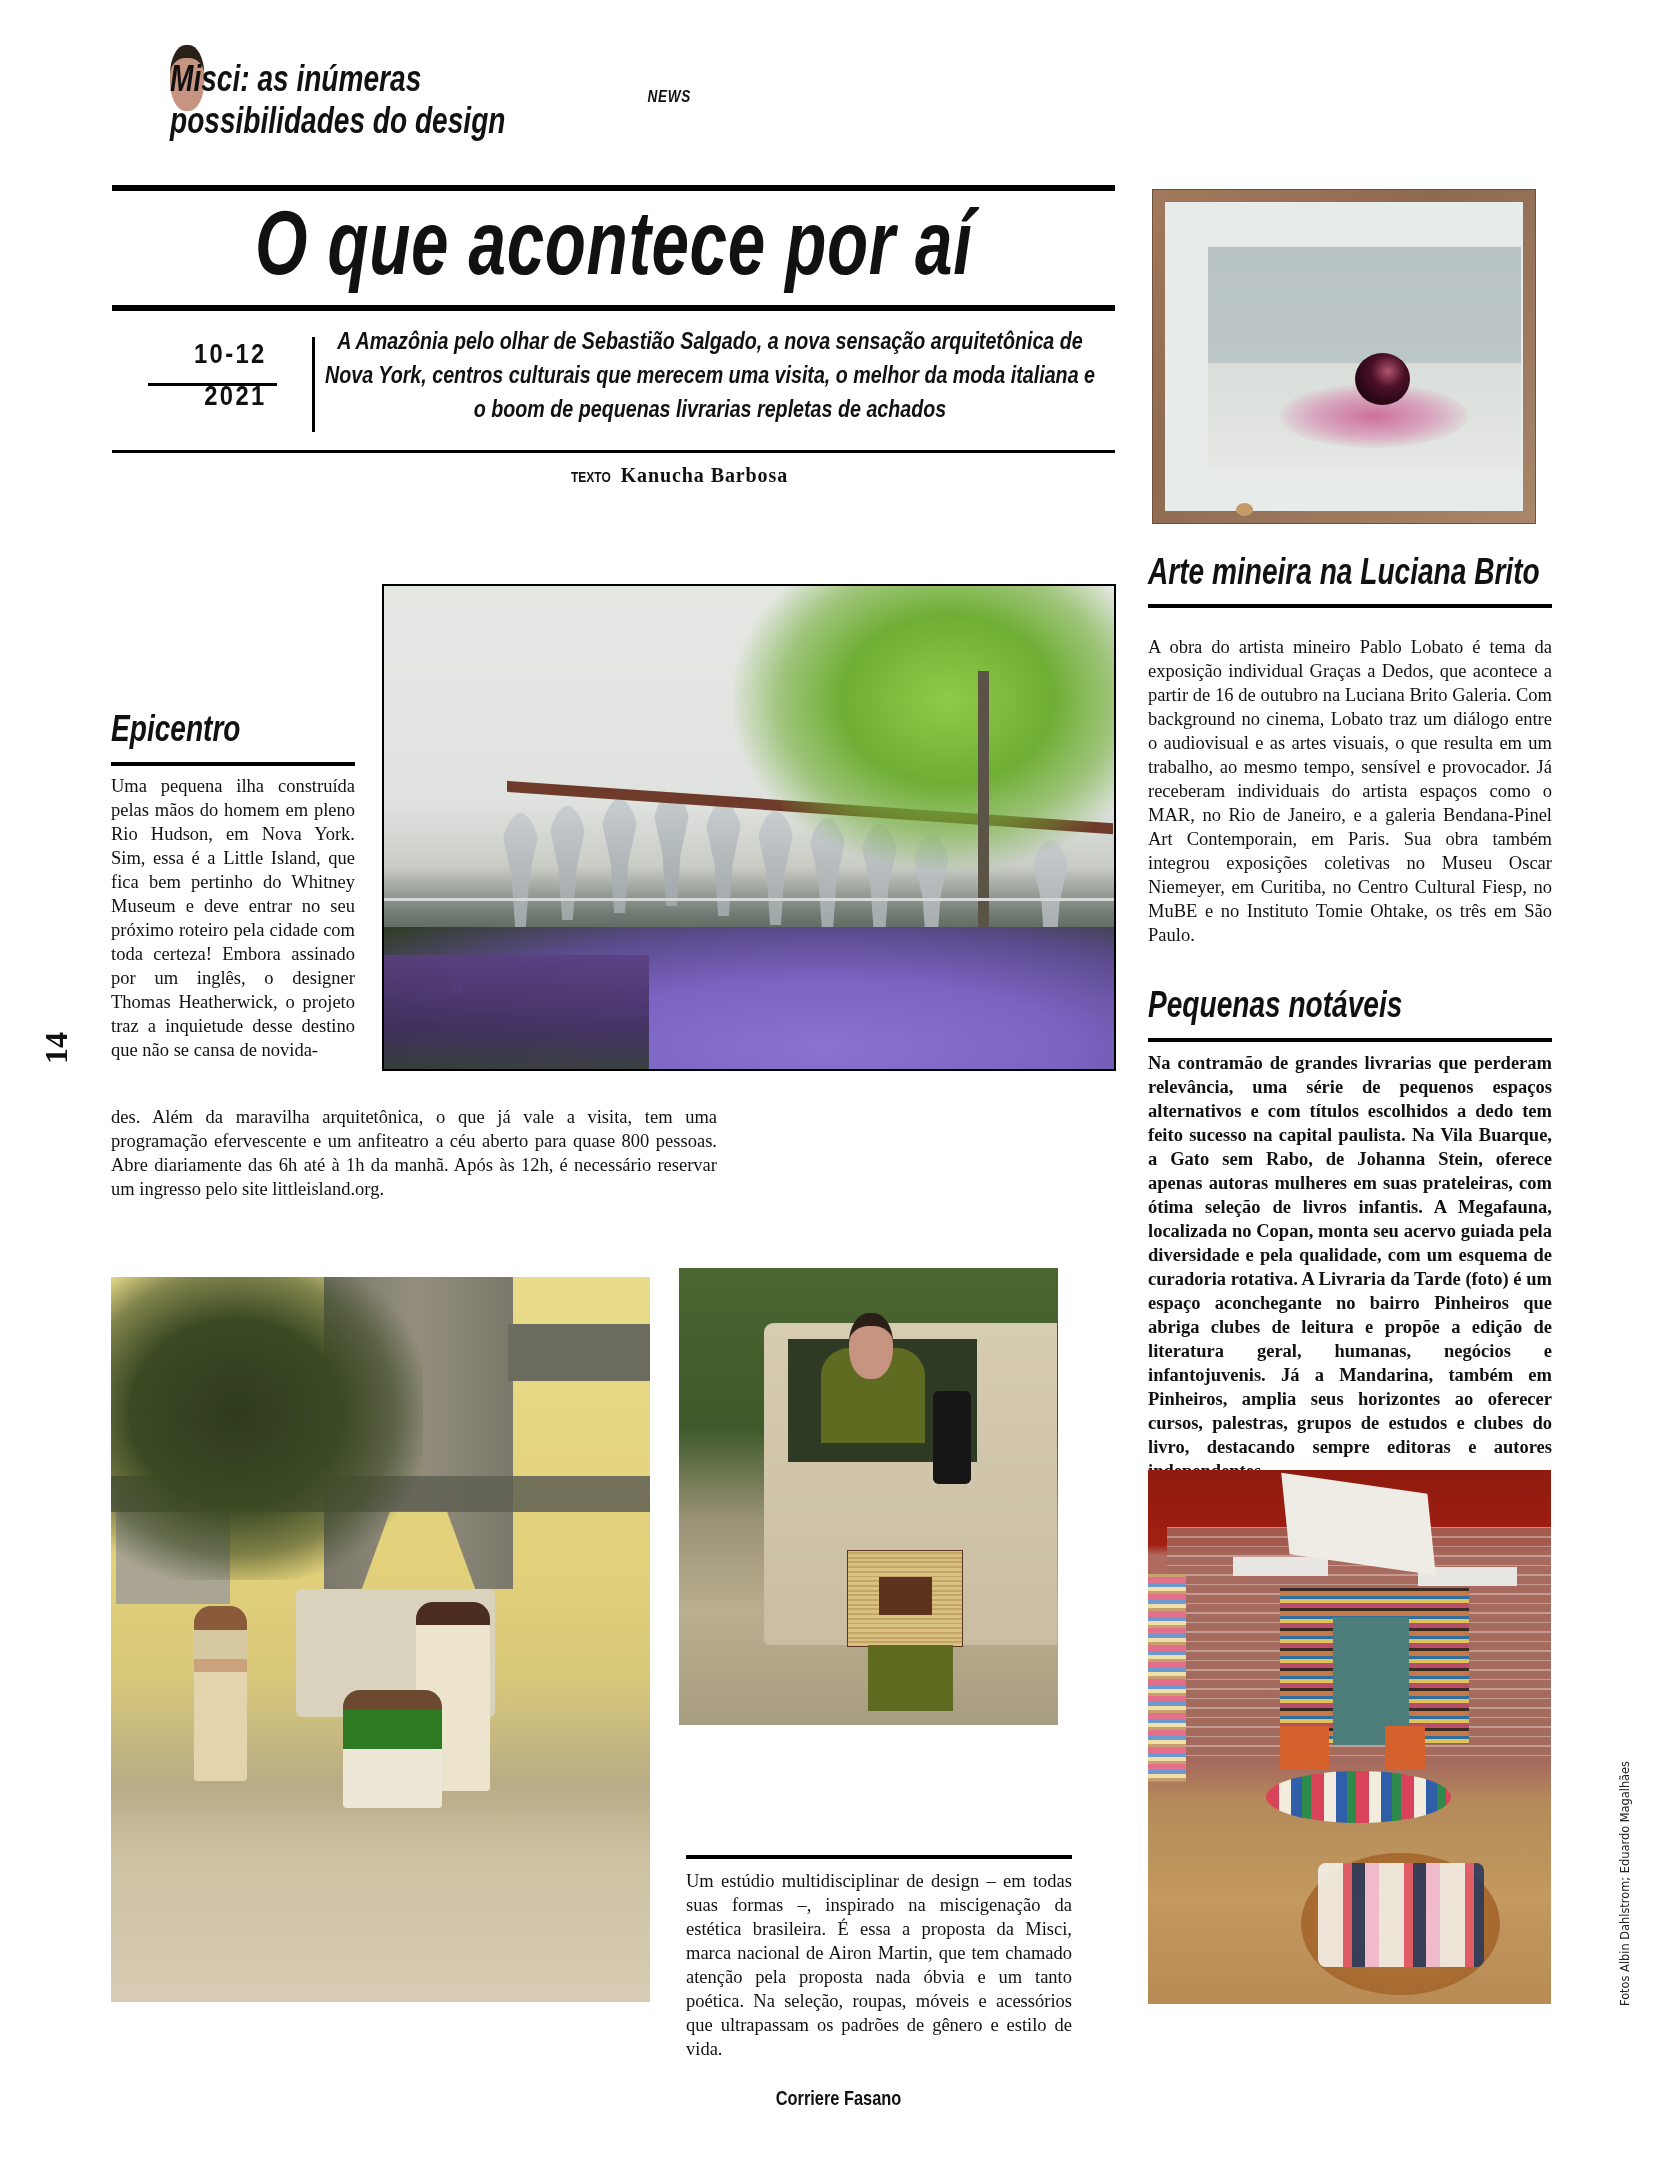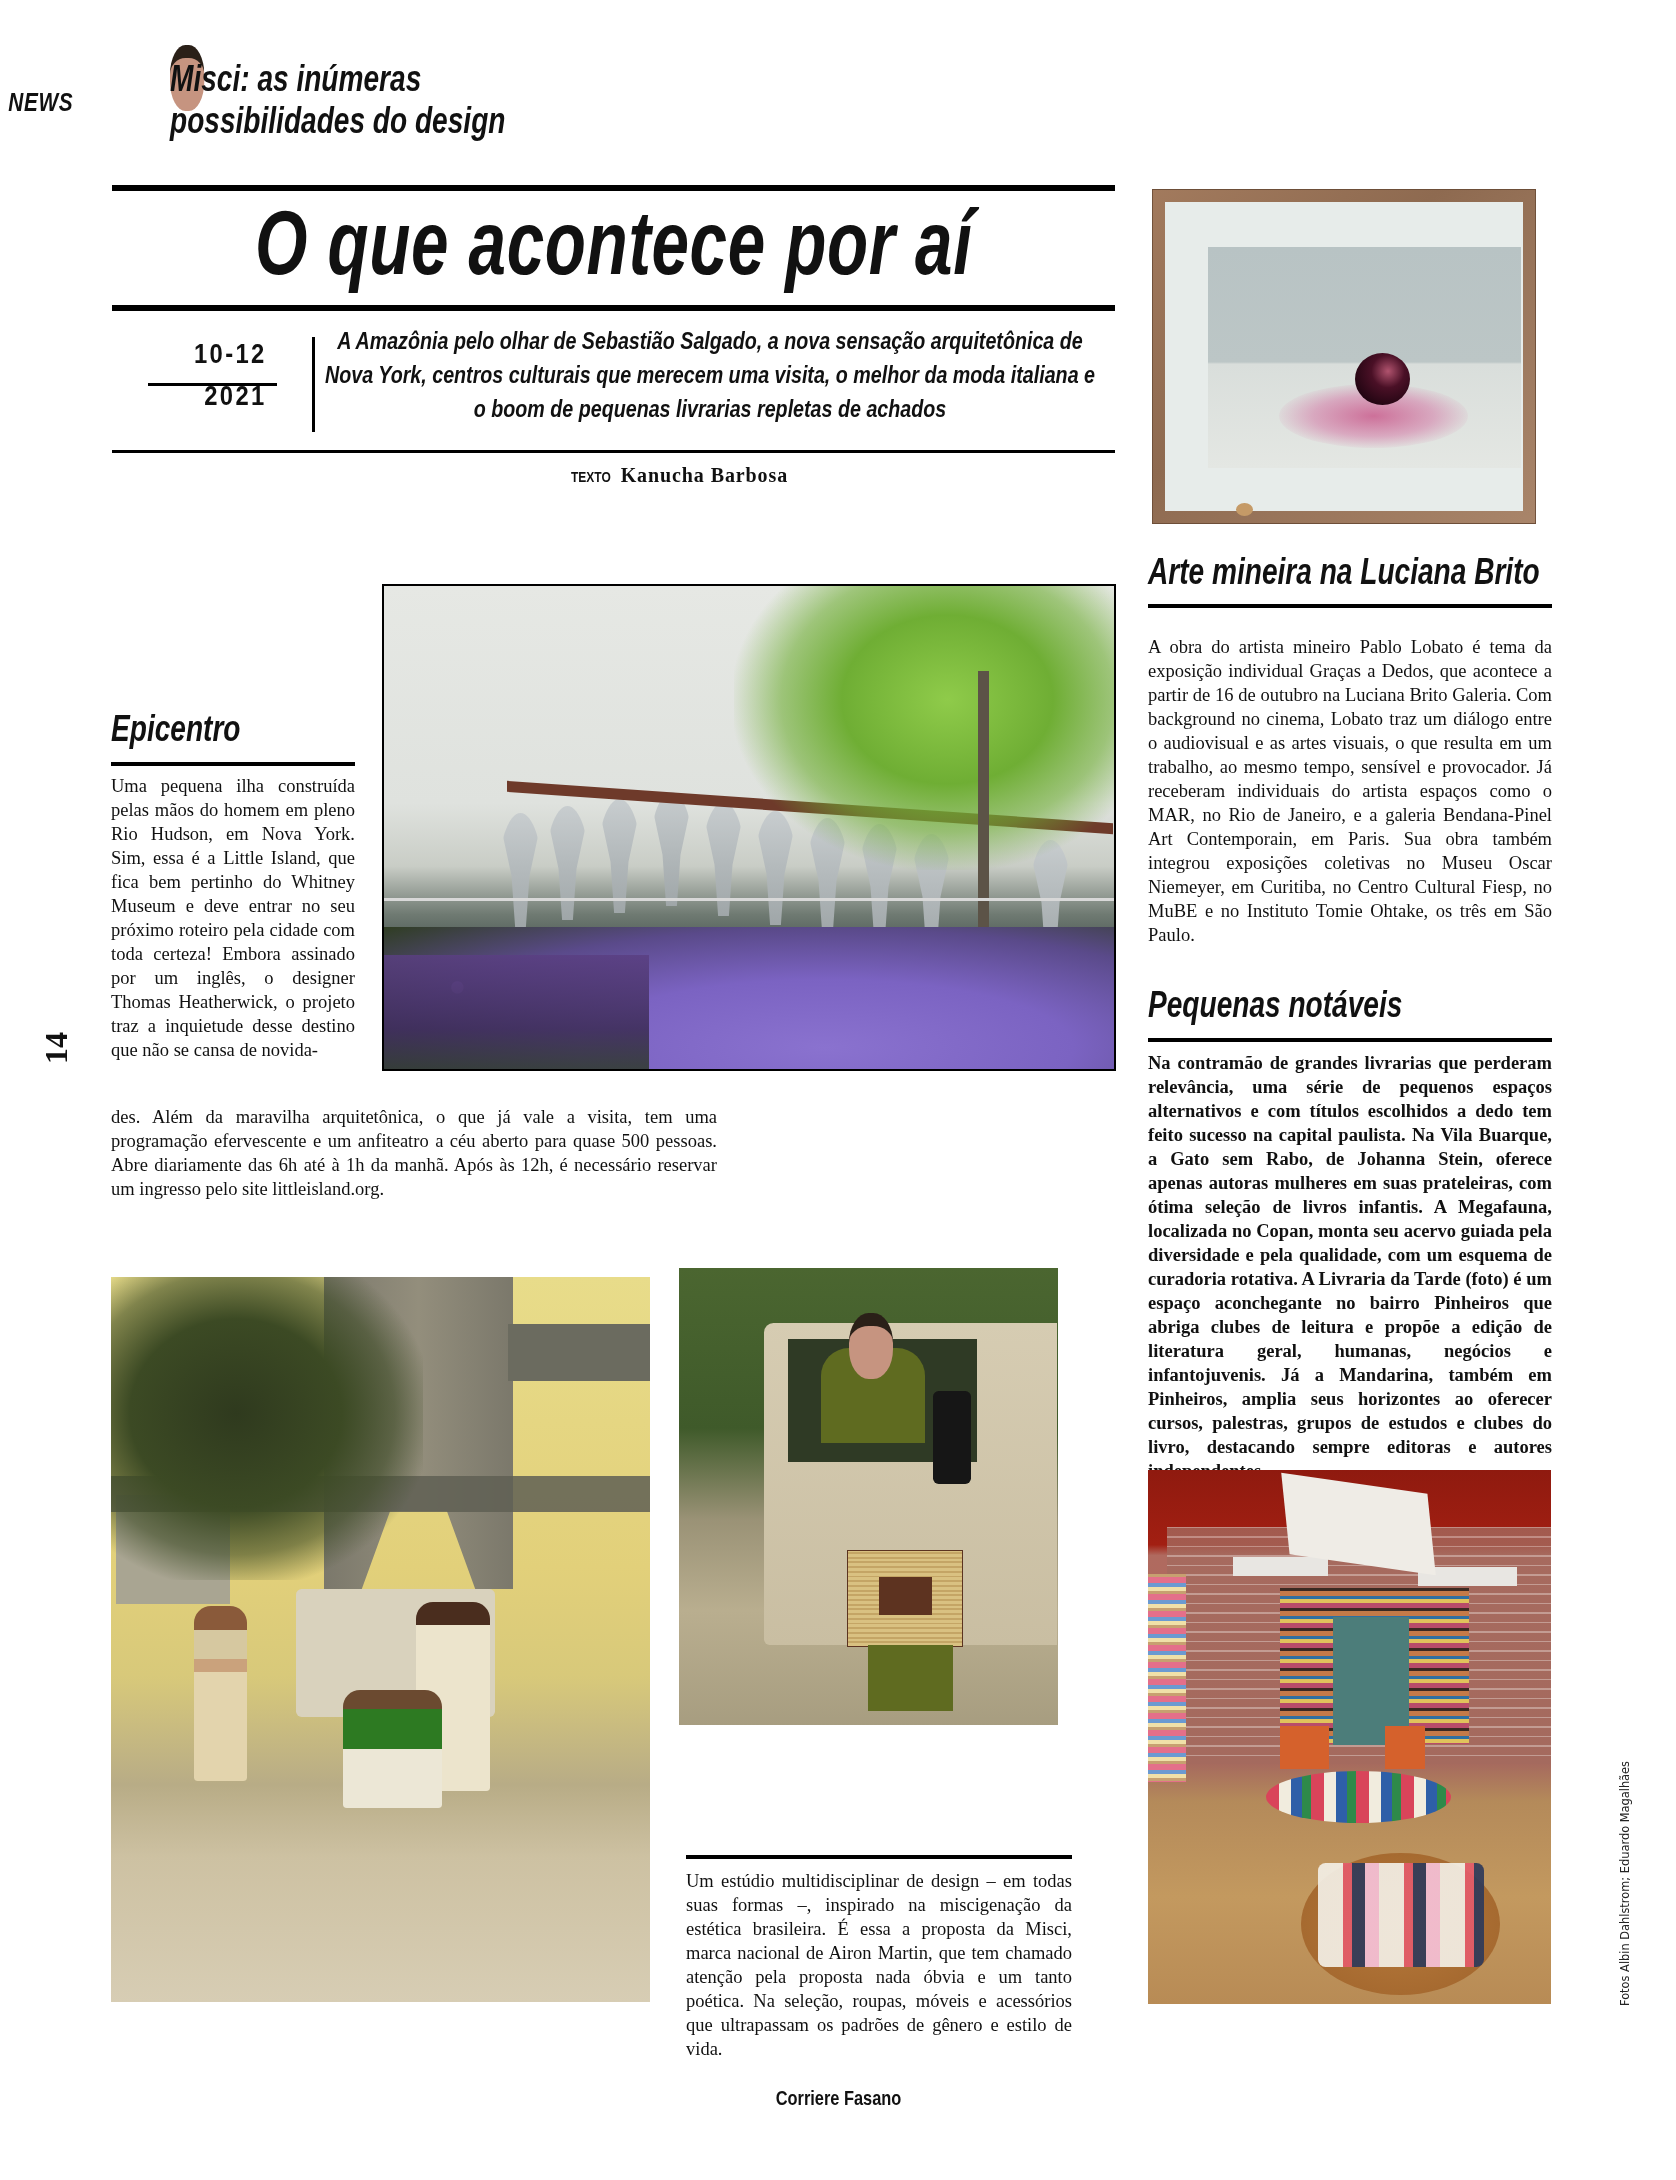--- a/index.html
+++ b/index.html
@@ -1,21 +1,21 @@
 <!DOCTYPE html>
 <html style="font-size:15px"><head>
   <meta charset="utf-8">
   <style>
     html, body { margin:0; padding:0; background:#ffffff; }
     body { width:1677px; height:2180px; position:relative; overflow:hidden; color:#111; }
     .abs { position:absolute; }
     .rule { position:absolute; background:#000; }
 
     
-    #section-label { left:0; width:1338px; top:87px; font-size:26px; letter-spacing:0.9px; }
+    #section-label { left:0; width:1338px; top:87px; text-align:center; font-size:17px; letter-spacing:0.9px; }
     #section-label span { display:inline-block; transform:scaleX(0.8); font-family:"Liberation Sans", sans-serif; font-weight:700; font-style:italic; }
     #main-title { left:112px; width:1003px; top:191px; text-align:center; font-size:91px; line-height:104px; }
     #main-title span { display:inline-block; transform:scaleX(0.74); font-family:"Liberation Sans", sans-serif; font-weight:700; font-style:italic; letter-spacing:0.9px;}
 
     #date-block { left:140px; width:137px; top:335px; text-align:right; }
     .date-num { font-family:"Liberation Sans", sans-serif; font-weight:700; font-size:28px; letter-spacing:2.8px; line-height:38px; display:block; transform:scaleX(0.85); }
     #date-divider { position:absolute; left:148px; width:129px; top:383px; height:2.8px; background:#000; }
     #subtitle { left:317px; width:785px; top:324px; text-align:center; font-size:24px; line-height:34px; }
     #subtitle .inner { display:inline-block; font-family:"Liberation Sans", sans-serif; font-weight:700; font-style:italic; transform:scaleX(0.82); transform-origin:center top; width:956px; margin-left:-85px; }
     #byline { left:393px; width:568px; top:464px; text-align:center; font-size:20px; }
@@ -163,21 +163,21 @@
   <div id="island-tree-canopy"></div>
   <div id="island-trunk"></div>
   <div id="island-rail"></div>
   <div id="island-flowers"></div>
   <div id="island-flowers2"></div>
 </div>
 
 <div class="abs sec-head" id="epi-head">Epicentro</div>
 <div class="rule" id="epi-rule"></div>
 <div class="abs body-text" id="epi-body1">Uma pequena ilha construída pelas mãos do homem em pleno Rio Hudson, em Nova York. Sim, essa é a Little Island, que fica bem pertinho do Whitney Museum e deve entrar no seu próximo roteiro pela cidade com toda certeza! Embora assinado por um inglês, o designer Thomas Heatherwick, o projeto traz a inquietude desse destino que não se cansa de novida-</div>
-<div class="abs body-text" id="epi-body2">des. Além da maravilha arquitetônica, o que já vale a visita, tem uma programação efervescente e um anfiteatro a céu aberto para quase 500 pessoas. Abre diariamente das 6h até à 1h da manhã. Após às 12h, é necessário reservar um ingresso pelo site littleisland.org.</div>
+<div class="abs body-text" id="epi-body2">des. Além da maravilha arquitetônica, o que já vale a visita, tem uma programação efervescente e um anfiteatro a céu aberto para quase 800 pessoas. Abre diariamente das 6h até à 1h da manhã. Após às 12h, é necessário reservar um ingresso pelo site littleisland.org.</div>
 
 <div class="abs" id="page-number">14</div>
 
 <div class="abs" id="fashion-photo" title="Five models posing in front of a concrete bridge pylon and palm trees">
   <div id="fashion-building"></div>
   <div id="fashion-tower"></div>
   <div id="fashion-bridge1"></div>
   <div id="fashion-bridge2"></div>
   <div id="fashion-palm"></div>
   <div id="fashion-car"></div>

